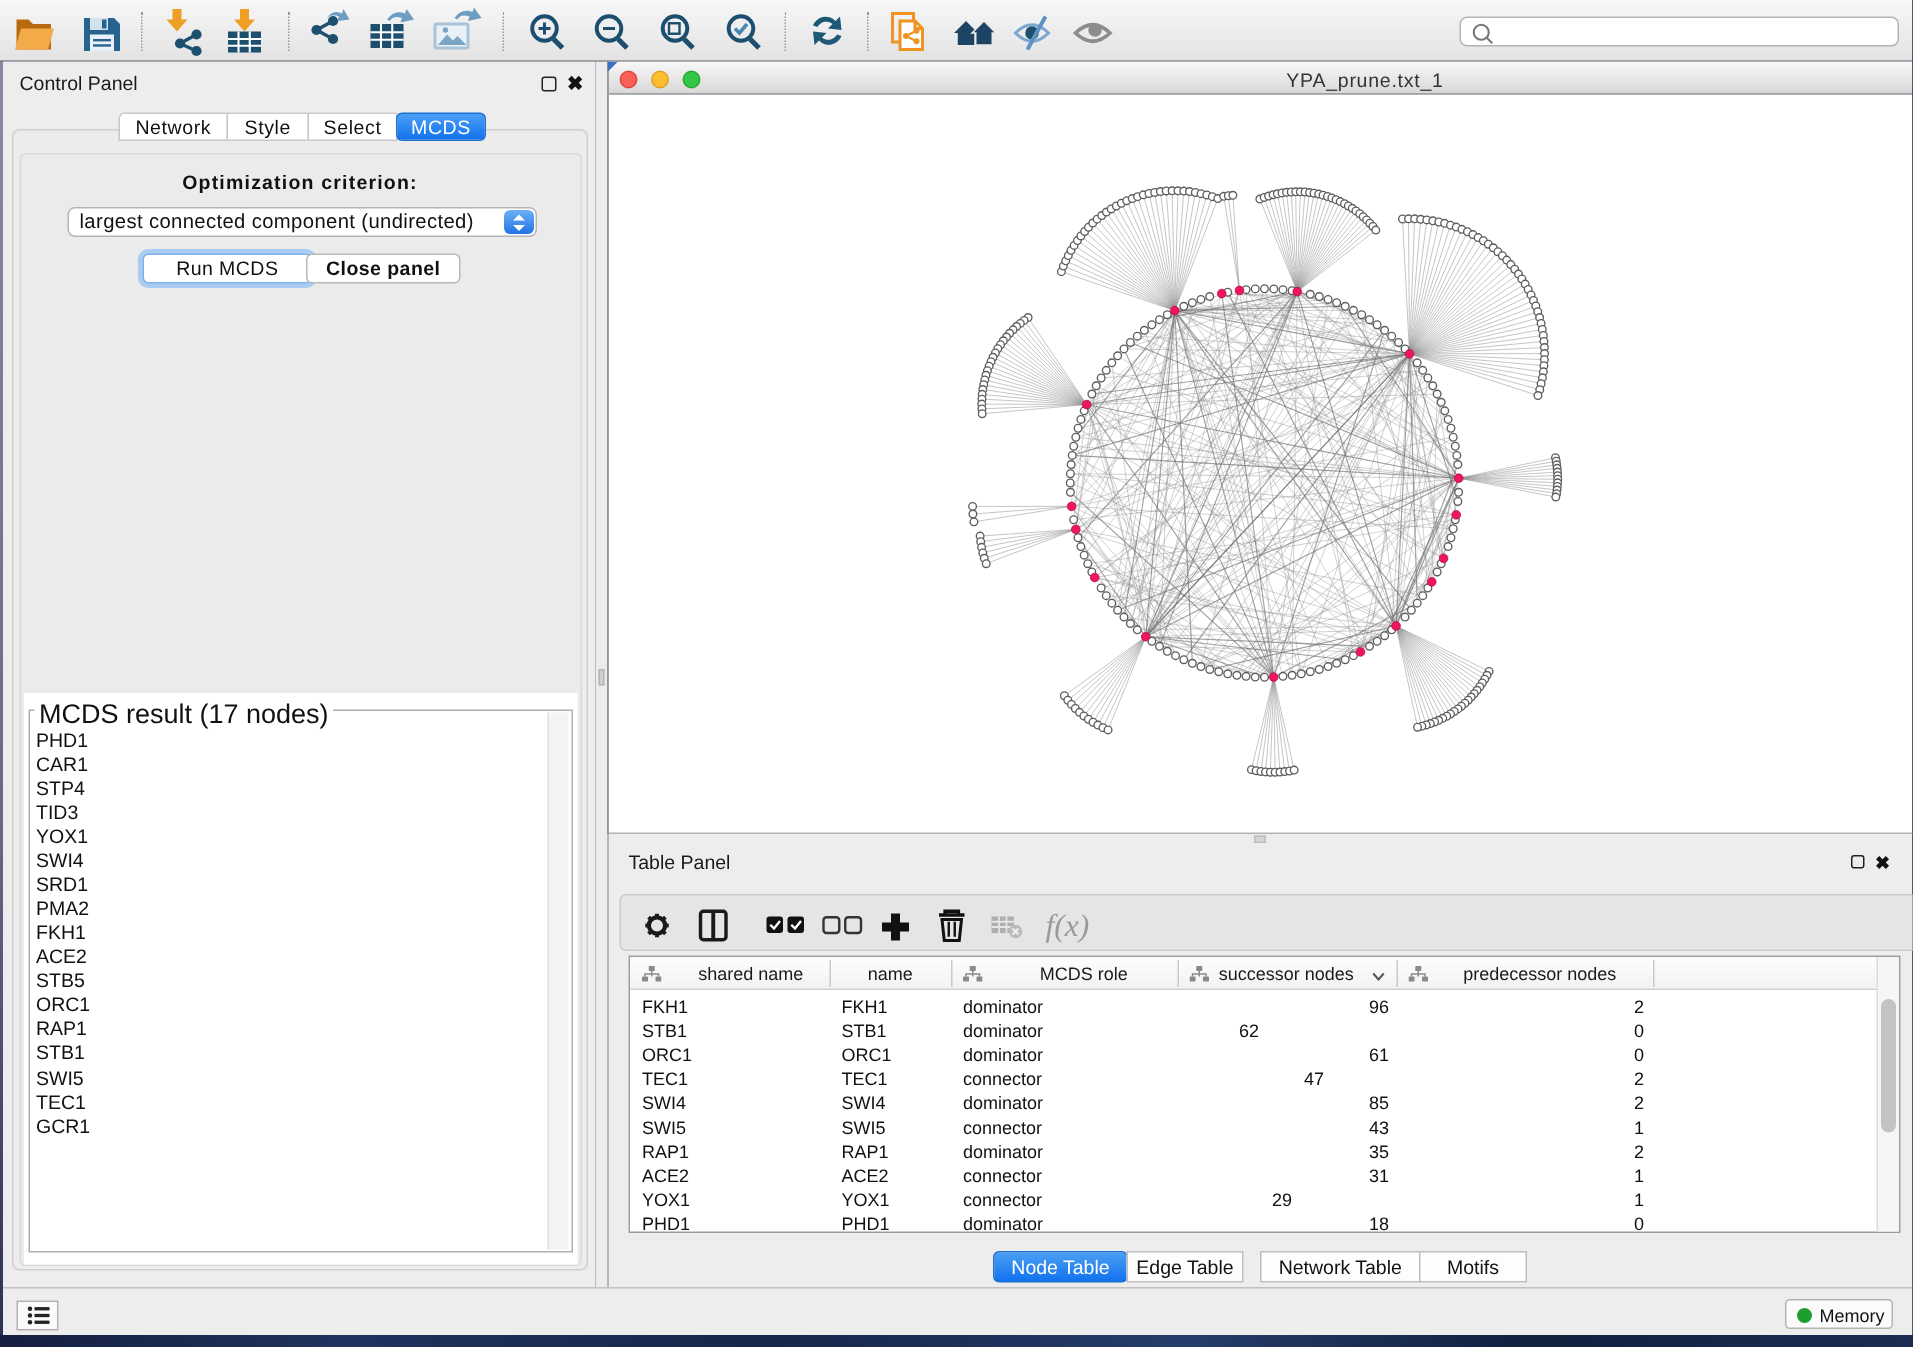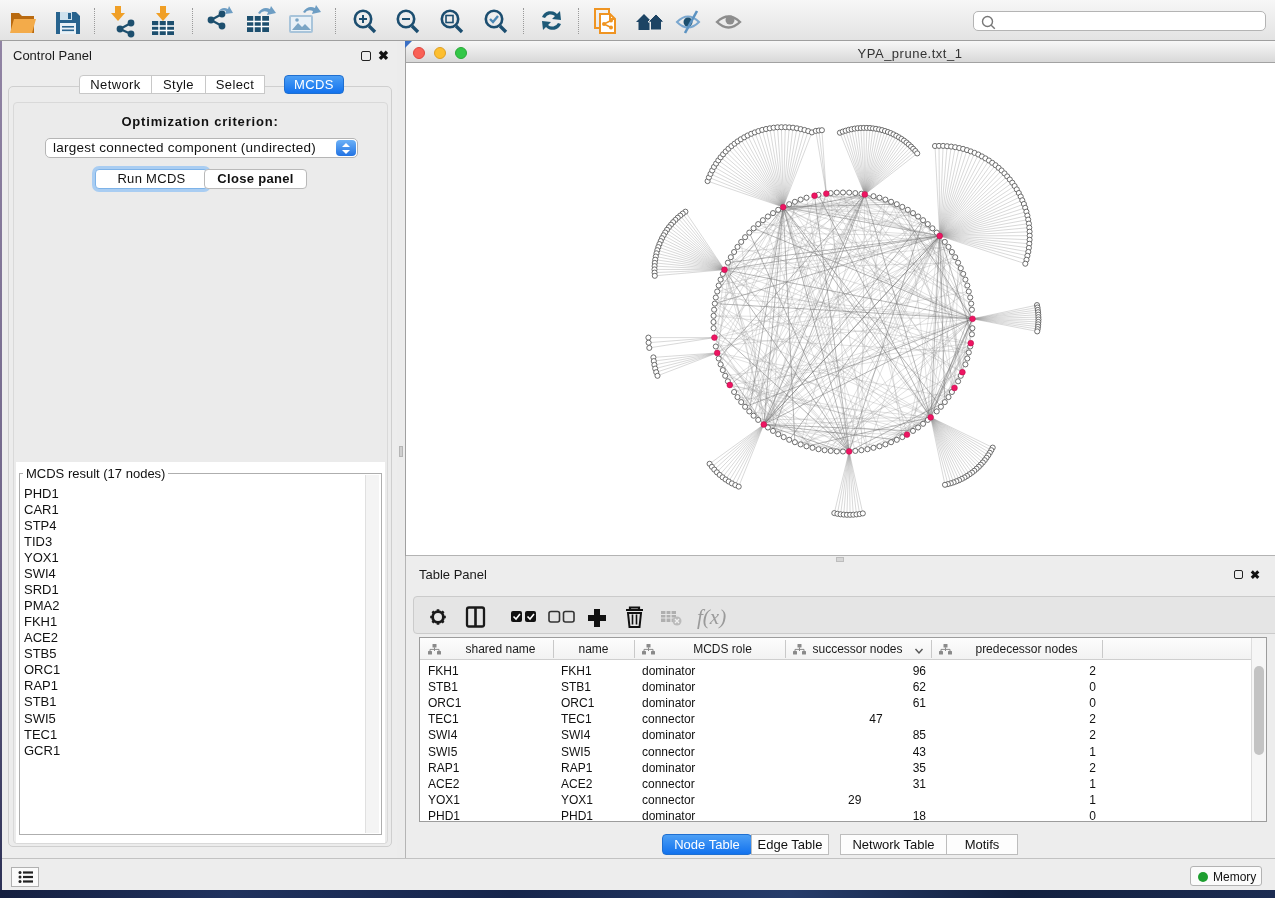--- a/index.html
+++ b/index.html
@@ -12,40 +12,40 @@
 .tsep { position:absolute; top:8px; height:26px; width:0; border-left:1px dotted #9a9a9a; }
 
 #leftpanel { left:2px; top:41px; width:395px; height:817px; background:#ededed; }
 #lefttitle { left:13px; top:48px; font-size:13px; color:#1a1a1a; }
 .winbtn-sq { width:10px; height:10px; border:1.4px solid #222; border-radius:2px; }
 .winbtn-x { font-size:13px; font-weight:bold; color:#111; line-height:10px; }
 
 .tab { position:absolute; top:75px; height:19px; background:#fff; border:1px solid #c8c8c8;
   font-size:13px; letter-spacing:0.4px; color:#111; text-align:center; line-height:17px; z-index:3; }
 .tab.first { border-radius:4px 0 0 0; }
-.tab.sel { background:linear-gradient(#4c9ff5,#1272ee); color:#fff; border:1px solid #1f6fd0; border-radius:4px;margin-left:20px; }
+.tab.sel { background:linear-gradient(#4c9ff5,#1272ee); color:#fff; border:1px solid #1f6fd0; border-radius:4px; }
 #tabpanel { left:8px; top:86px; width:384px; height:761px; background:#ececec;
   border:1px solid #cfcfcf; border-radius:5px; }
 #innerpanel { left:13px; top:102px; width:375px; height:742px; background:#ebebeb;
   border:1px solid #d9d9d9; border-radius:4px; }
 #optlabel { left:0px; top:114px; width:400px; text-align:center; font-size:13px; letter-spacing:0.8px; color:#111;font-weight:bold; }
 #combo { left:45px; top:138px; width:313px; height:20px; background:#fff;
   border:1px solid #b5b5b5; border-radius:5px; font-size:13.5px; letter-spacing:0.25px; color:#111;
   line-height:18px; padding-left:7px; }
 #combo .spin { position:absolute; right:1px; top:1px; width:20px; height:16px;
   background:linear-gradient(#6cb1f7,#2273e3); border-radius:4px; }
 .chev { position:absolute; left:5.5px; width:0; height:0; border-left:4px solid transparent; border-right:4px solid transparent; }
 .btn { position:absolute; top:169px; height:20px; background:#fff; border:1px solid #b9b9b9;
   border-radius:4px; font-size:13px; letter-spacing:0.3px; color:#111; text-align:center; line-height:18px; }
 #runbtn { left:95px; width:113px; box-shadow:0 0 0 3px #a9cdf2; border-color:#7eb3e8; }
 #closebtn { left:204px; width:103px;font-weight:bold; }
 
 #resultsbg { left:16px; top:462px; width:369px; height:381px; background:#fff; }
 #fieldset { left:19px; top:473px; width:363px; height:362px; border:1px solid #aeaeae; }
-#fieldlegend { left:23px; top:466px; background:#fff; padding:0 3px; font-size:13px; color:#111; }
+#fieldlegend { left:23px; top:466px; background:#fff; padding:0 3px; font-size:18px; color:#111; }
 .li { position:absolute; left:24px; font-size:13px; color:#111; }
 #listscroll { left:365px; top:475px; width:14px; height:358px; background:#f4f4f4; border-left:1px solid #e0e0e0; }
 
 #vsplit { left:397px; top:41px; width:8px; height:817px; background:#ececec; }
 #vsplith { left:399px; top:446px; width:4px; height:11px; background:#cfcfcf; border:1px solid #b5b5b5; }
 
 #netwin { left:405px; top:41px; width:870px; height:515px; border-left:1px solid #a0a0a0; }
 #nettitle { left:405px; top:41px; width:870px; height:22px;
   background:linear-gradient(#f8f8f8,#d8d8d8); border-left:1px solid #a0a0a0; border-bottom:1px solid #a2a2a2; }
 .tl { position:absolute; top:47px; width:12px; height:12px; border-radius:50%; }
@@ -1172,21 +1172,21 @@
 <div class="hlbl" style="left:531px;width:151px;text-align:center">predecessor nodes</div>
 </div>
 <div class="cell" style="left:8px;top:25.5px">FKH1</div>
 <div class="cell" style="left:141px;top:25.5px">FKH1</div>
 <div class="cell" style="left:222px;top:25.5px">dominator</div>
 <div class="cell" style="left:406px;top:25.5px;width:100px;text-align:right">96</div>
 <div class="cell" style="left:576px;top:25.5px;width:100px;text-align:right">2</div>
 <div class="cell" style="left:8px;top:41.7px">STB1</div>
 <div class="cell" style="left:141px;top:41.7px">STB1</div>
 <div class="cell" style="left:222px;top:41.7px">dominator</div>
-<div class="cell" style="left:406px;top:41.7px;width:100px;text-align:right">62</div>
+<div class="cell" style="left:406px;top:41.7px;width:100px;text-align:left">62</div>
 <div class="cell" style="left:576px;top:41.7px;width:100px;text-align:right">0</div>
 <div class="cell" style="left:8px;top:57.9px">ORC1</div>
 <div class="cell" style="left:141px;top:57.9px">ORC1</div>
 <div class="cell" style="left:222px;top:57.9px">dominator</div>
 <div class="cell" style="left:406px;top:57.9px;width:100px;text-align:right">61</div>
 <div class="cell" style="left:576px;top:57.9px;width:100px;text-align:right">0</div>
 <div class="cell" style="left:8px;top:74.1px">TEC1</div>
 <div class="cell" style="left:141px;top:74.1px">TEC1</div>
 <div class="cell" style="left:222px;top:74.1px">connector</div>
 <div class="cell" style="left:406px;top:74.1px;width:100px;text-align:center">47</div>

